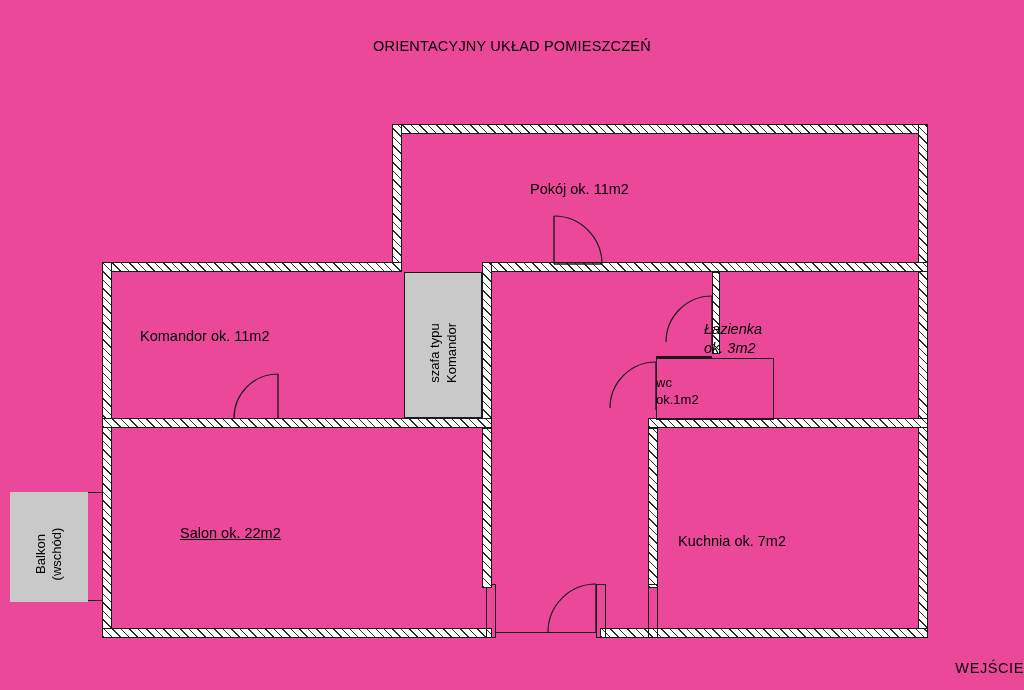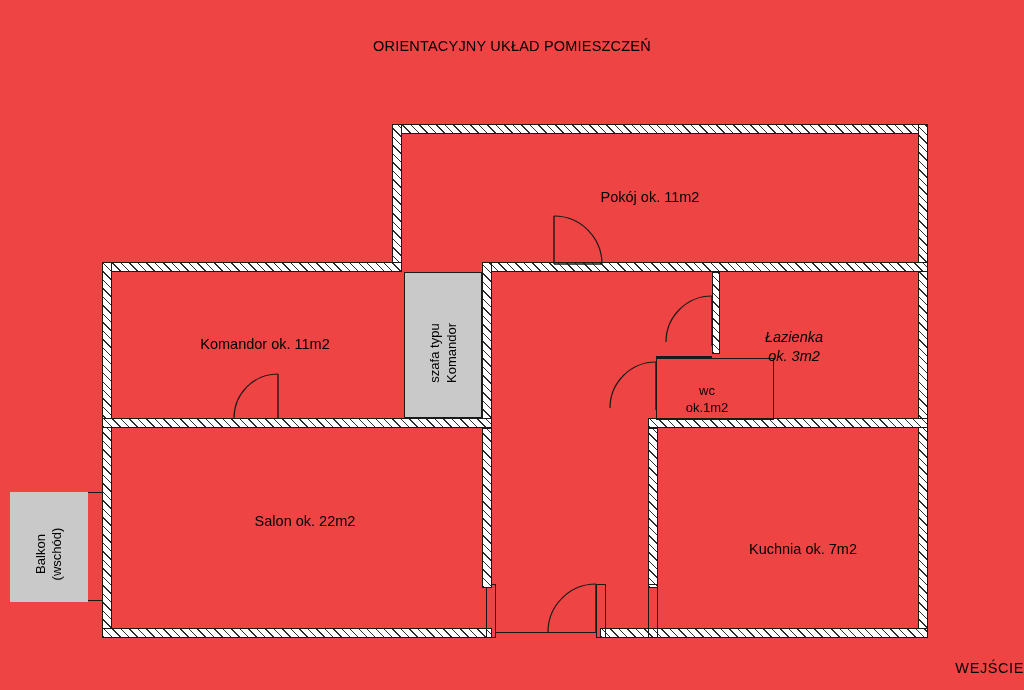--- a/index.html
+++ b/index.html
@@ -9,21 +9,21 @@
   }
   body {
     font-family: "Liberation Sans", sans-serif;
     color: #000000;
   }
   #page {
     position: relative;
     width: 1024px;
     height: 690px;
     overflow: hidden;
-    background: #ef4444;
+    background: #ec4899;
   }
   
   .title-block {
     position: absolute;
     top: 36px;
     left: 0;
     width: 1024px;
     text-align: center;
     font-size: 14.5px;
     line-height: 21px;
@@ -74,23 +74,21 @@
     box-sizing: border-box;
     border: 1.2px solid #1a1a1a;
     background: transparent;
   }
 
   
   .room-label {
     position: absolute;
     font-size: 14.5px;
     line-height: 19px;
-    text-align: center;
     white-space: pre-line;
-    margin-top: 8px;
   }
   .room-label.small {
     font-size: 13px;
     line-height: 17px;
   }
 
   
   .closet {
     position: absolute;
     box-sizing: border-box;
@@ -224,19 +222,19 @@
   <div class="room-label" style="left:530px; top:180px; width:240px;">Pokój ok. 11m2</div>
 
   <div class="room-label" style="left:140px; top:327px; width:250px;">Komandor ok. 11m2</div>
 
   <div class="room-label" style="left:704px; top:320px; width:180px;font-style:italic;">Łazienka
 ok. 3m2</div>
 
   <div class="room-label small" style="left:656px; top:374px; width:102px;">wc
 ok.1m2</div>
 
-  <div class="room-label" style="left:180px; top:504px; width:250px;">Salon ok. 22m2</div>
+  <div class="room-label" style="left:180px; top:524px; width:250px;text-decoration:underline;">Salon ok. 22m2</div>
 
   <div class="room-label" style="left:678px; top:532px; width:250px;">Kuchnia ok. 7m2</div>
 
   <div class="entrance-label">WEJŚCIE</div>
 
 </div>
 
 </body></html>

